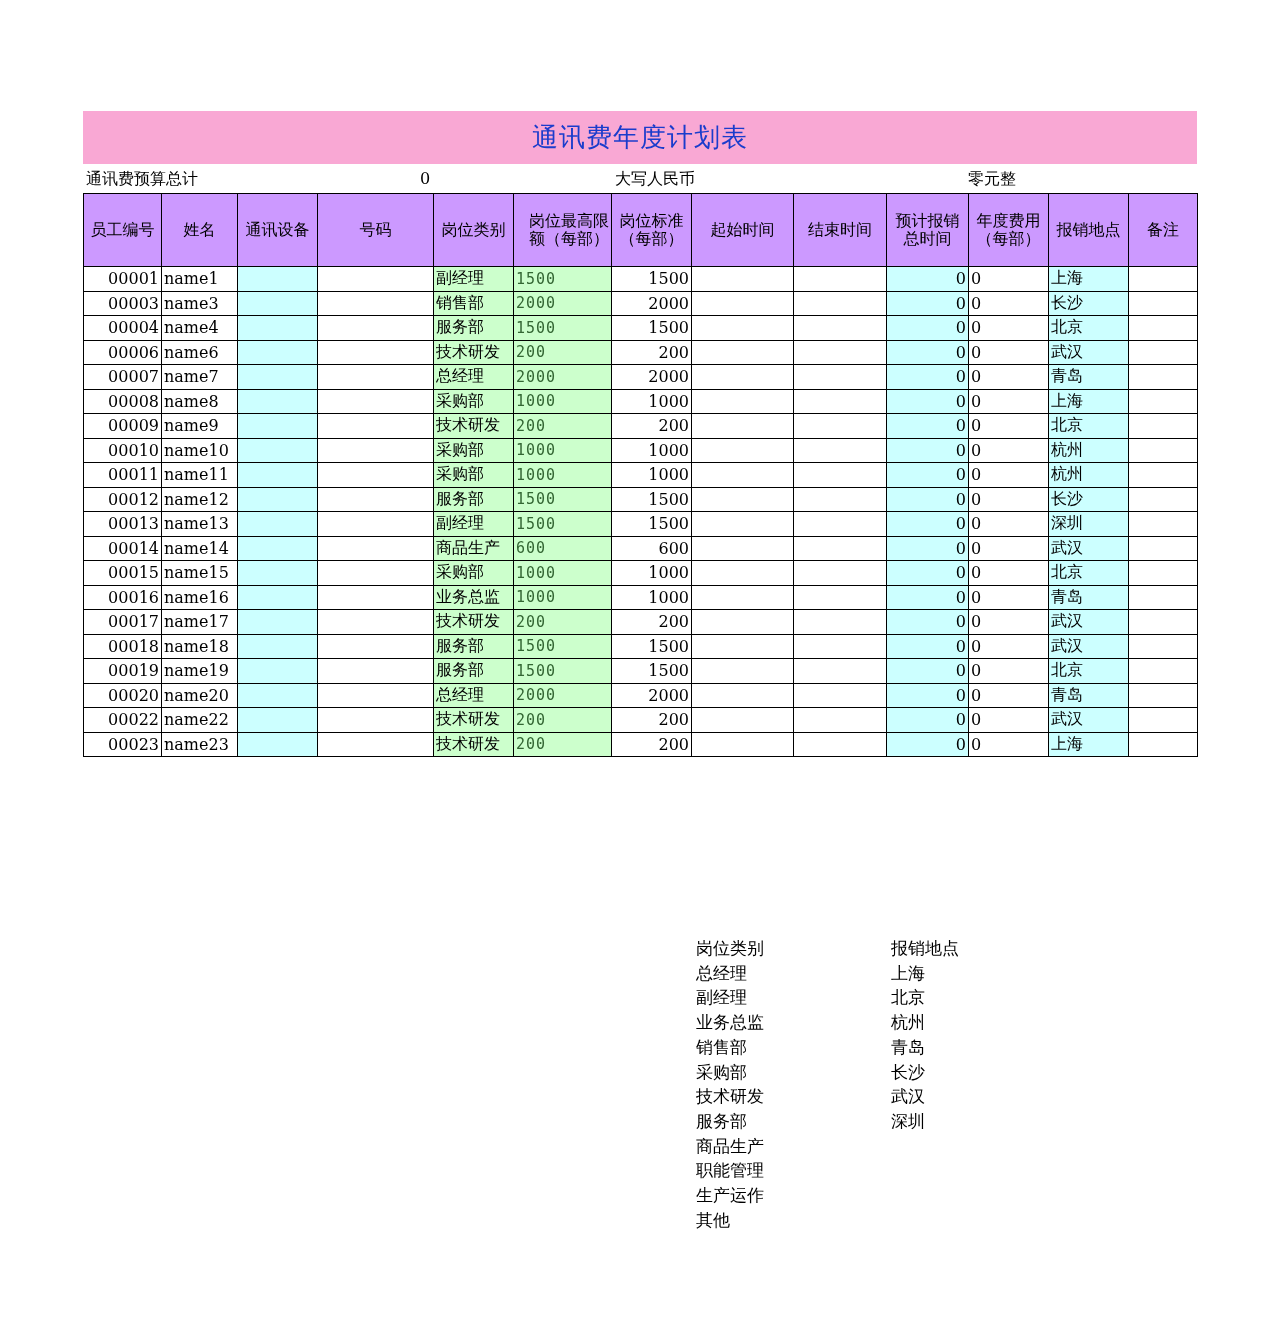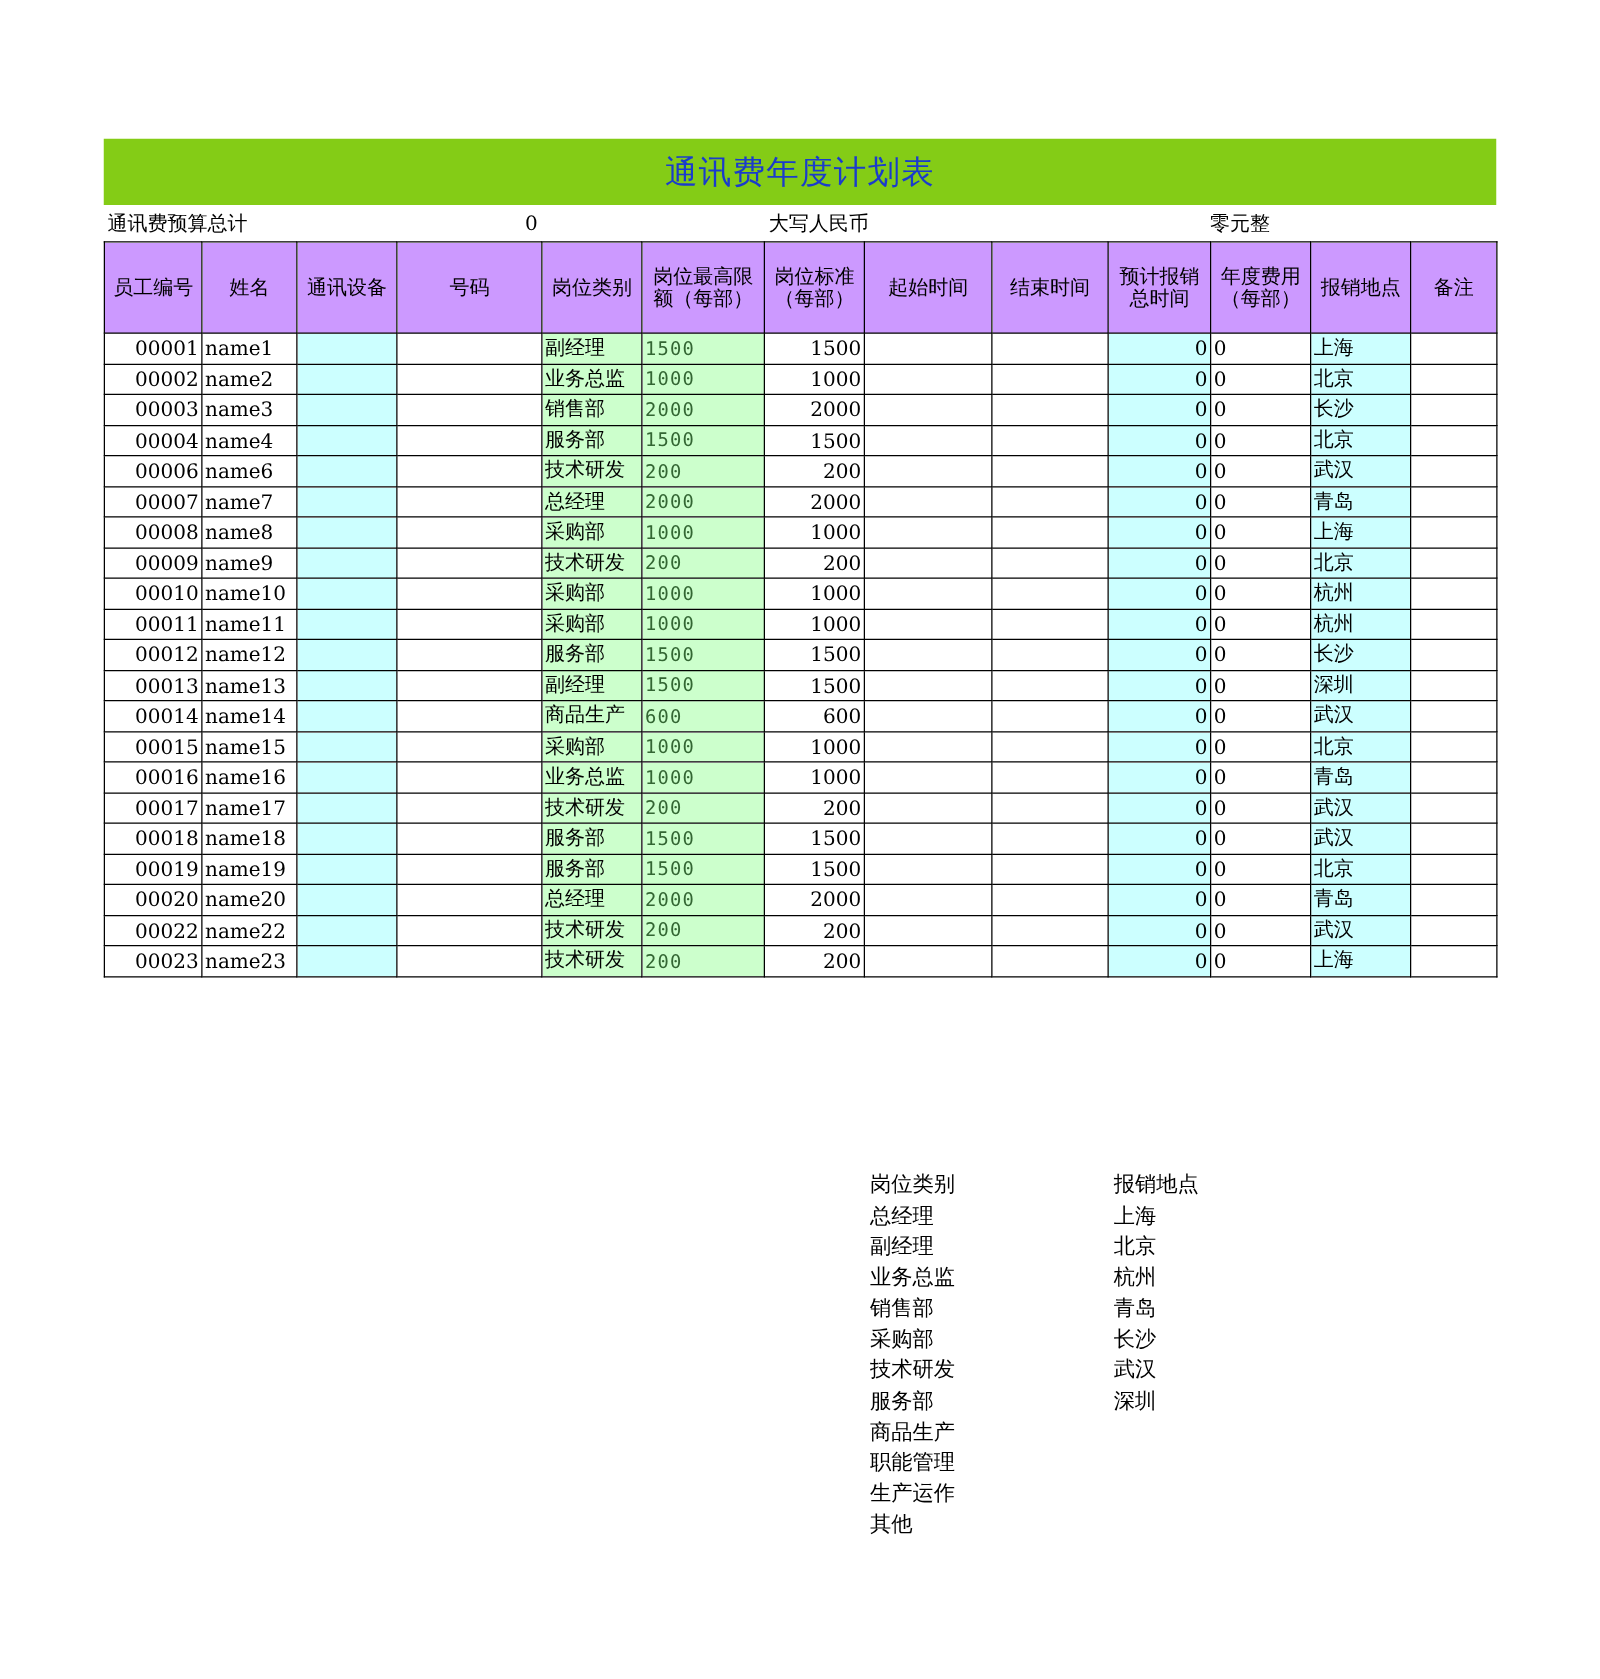--- a/index.html
+++ b/index.html
@@ -1,18 +1,18 @@
 <!DOCTYPE html>
 <html><head>
 <meta charset="utf-8">
 <style>
   html,body{margin:0;padding:0;background:#ffffff;}
   body{width:1280px;height:1343px;position:relative;font-family:"DejaVu Serif","Liberation Serif",serif;color:#000;}
   .sheet{position:absolute;left:83px;top:111px;width:1114px;}
-  .title-bar{height:53px;background:#84cc16;display:flex;align-items:center;justify-content:center;}
+  .title-bar{height:53px;background:#f9a8d4;display:flex;align-items:center;justify-content:center;}
   .title-bar span{font-family:"DejaVu Sans","Liberation Sans",sans-serif;font-size:26px;color:#1a3ccc;letter-spacing:1px;}
   .summary{position:relative;height:29px;font-size:16px;text-align:right;}
   .summary span{position:absolute;top:5px;}
   table{border-collapse:collapse;table-layout:fixed;width:1114px;}
   th,td{border:1.5px solid #000;padding:0 2px;height:23.5px;font-size:16px;white-space:nowrap;overflow:hidden;}
   th{background:#cc99ff;font-weight:normal;height:72px;line-height:18px;white-space:normal;font-size:16px;}
   td.num{text-align:right;}
   td.cyan{background:#ccffff;}
   td.green{background:#ccffcc;}
   td.mono{font-family:"DejaVu Sans Mono","Liberation Mono",monospace;color:#336633;letter-spacing:1px;font-size:15px;}
@@ -47,21 +47,21 @@
         <col style="width:80px">
         <col style="width:69px">
     </colgroup>
     <thead>
       <tr>
         <th>员工编号</th>
         <th>姓名</th>
         <th>通讯设备</th>
         <th>号码</th>
         <th>岗位类别</th>
-        <th style="text-align:center">岗位最高限额（每部）</th>
+        <th style="text-align:right">岗位最高限额（每部）</th>
         <th>岗位标准（每部）</th>
         <th>起始时间</th>
         <th>结束时间</th>
         <th>预计报销总时间</th>
         <th>年度费用（每部）</th>
         <th>报销地点</th>
         <th>备注</th>
       </tr>
     </thead>
     <tbody id="tbody">
@@ -71,35 +71,20 @@
           <td class="cyan"></td>
           <td></td>
           <td class="green">副经理</td>
           <td class="green mono">1500</td>
           <td class="num">1500</td>
           <td></td>
           <td></td>
           <td class="num cyan">0</td>
           <td>0</td>
           <td class="cyan">上海</td>
-          <td></td>
-        </tr>
-        <tr>
-          <td class="num">00002</td>
-          <td>name2</td>
-          <td class="cyan"></td>
-          <td></td>
-          <td class="green">业务总监</td>
-          <td class="green mono">1000</td>
-          <td class="num">1000</td>
-          <td></td>
-          <td></td>
-          <td class="num cyan">0</td>
-          <td>0</td>
-          <td class="cyan">北京</td>
           <td></td>
         </tr>
         <tr>
           <td class="num">00003</td>
           <td>name3</td>
           <td class="cyan"></td>
           <td></td>
           <td class="green">销售部</td>
           <td class="green mono">2000</td>
           <td class="num">2000</td>

